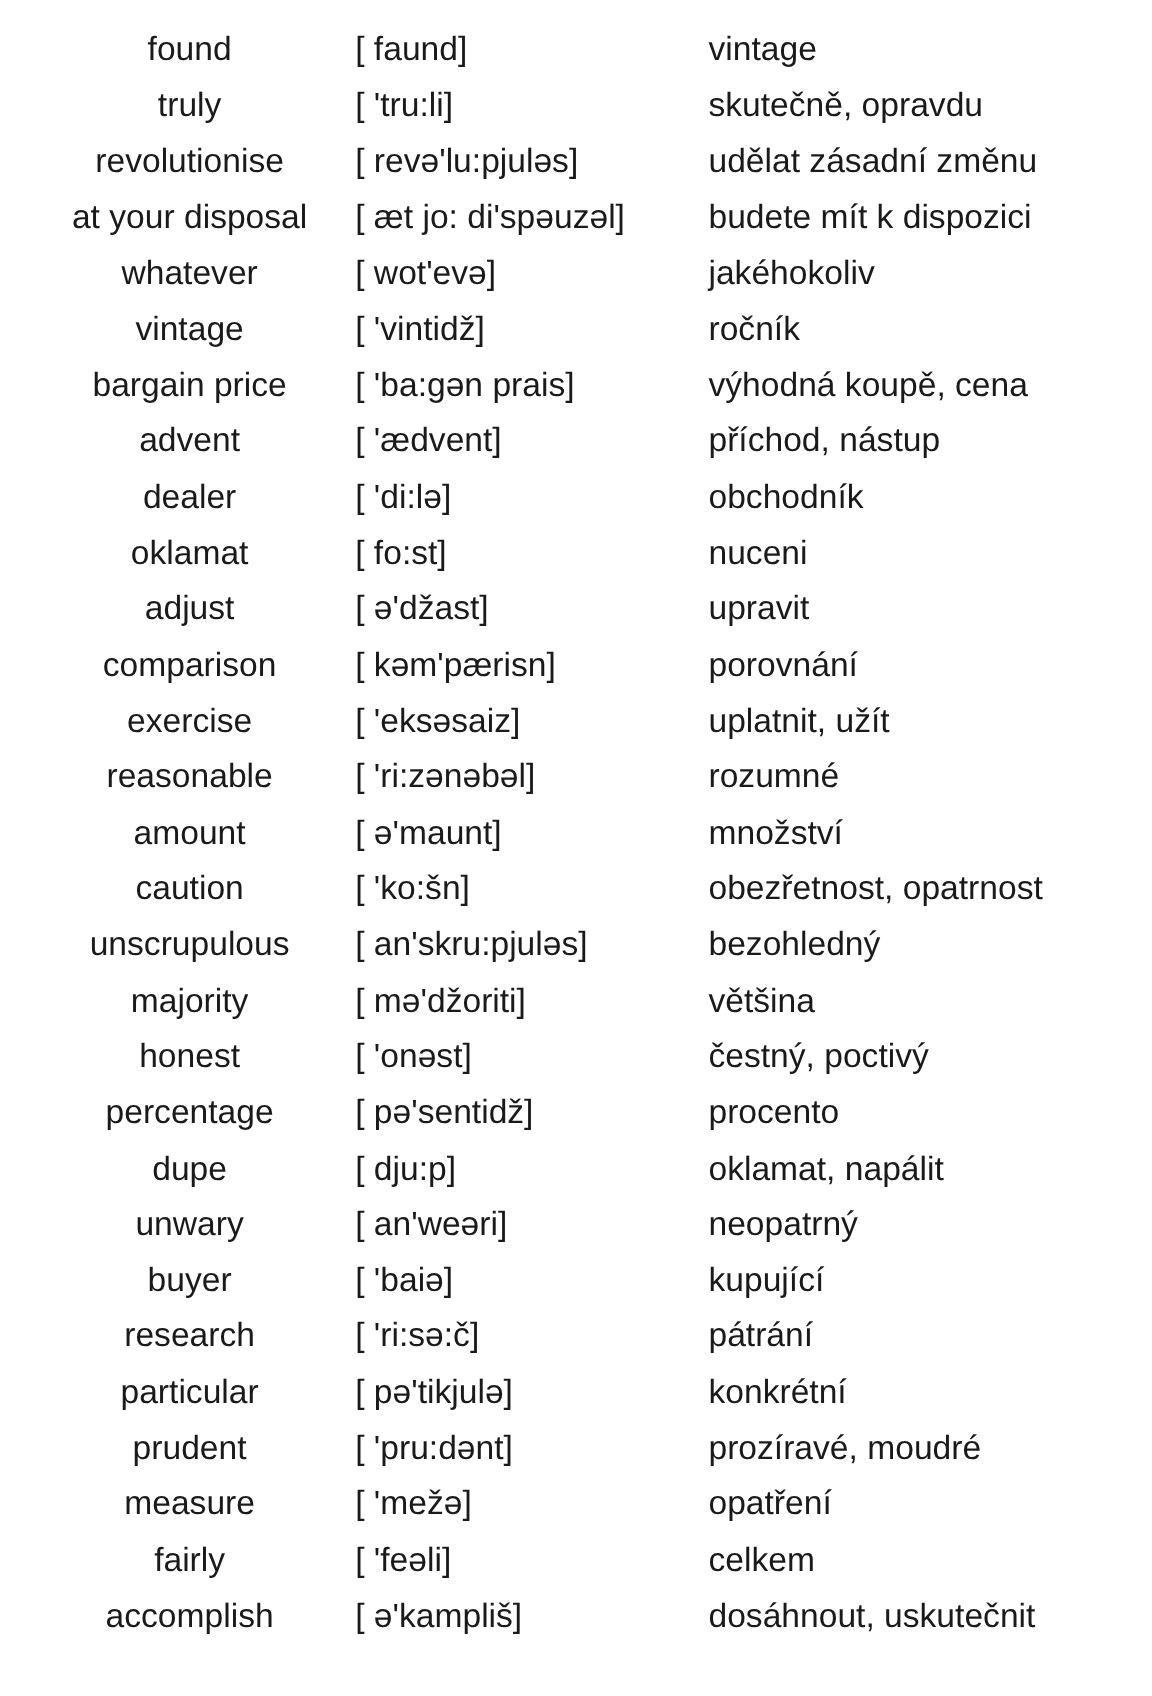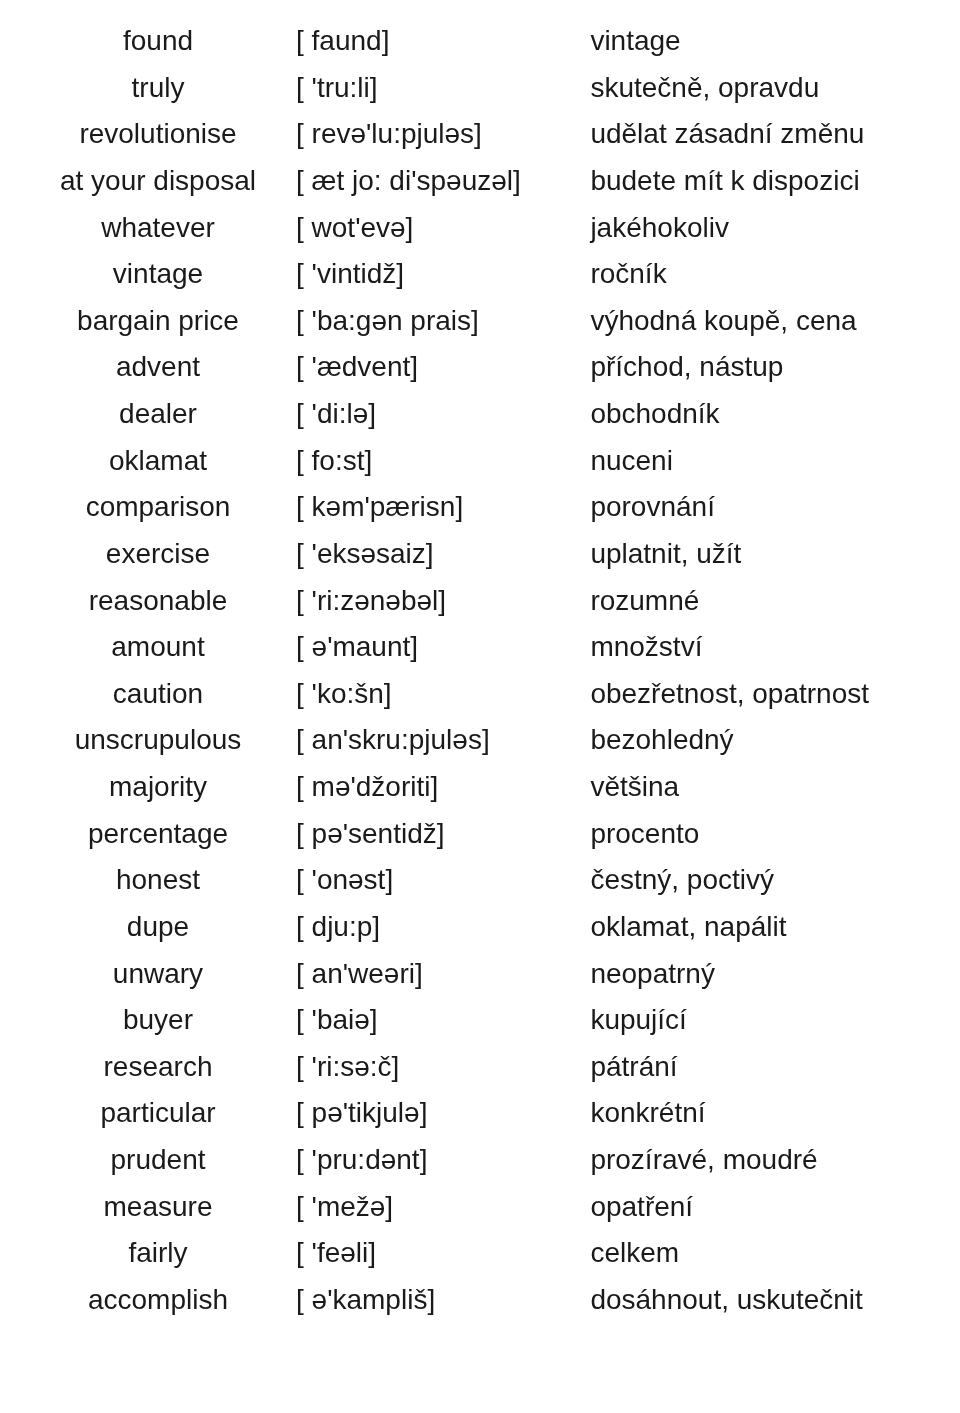--- a/index.html
+++ b/index.html
@@ -81,20 +81,25 @@
         <td class="col-word">dealer</td>
         <td class="col-phonetic">[ 'di:lə]</td>
         <td class="col-translation">obchodník</td>
       </tr>
       <tr>
         <td class="col-word">oklamat</td>
         <td class="col-phonetic">[ fo:st]</td>
         <td class="col-translation">nuceni</td>
       </tr>
       <tr>
+        <td class="col-word">adjust</td>
+        <td class="col-phonetic">[ ə'džast]</td>
+        <td class="col-translation">upravit</td>
+      </tr>
+      <tr>
         <td class="col-word">comparison</td>
         <td class="col-phonetic">[ kəm'pærisn]</td>
         <td class="col-translation">porovnání</td>
       </tr>
       <tr>
         <td class="col-word">exercise</td>
         <td class="col-phonetic">[ 'eksəsaiz]</td>
         <td class="col-translation">uplatnit, užít</td>
       </tr>
       <tr>
@@ -116,28 +121,28 @@
         <td class="col-word">unscrupulous</td>
         <td class="col-phonetic">[ an'skru:pjuləs]</td>
         <td class="col-translation">bezohledný</td>
       </tr>
       <tr>
         <td class="col-word">majority</td>
         <td class="col-phonetic">[ mə'džoriti]</td>
         <td class="col-translation">většina</td>
       </tr>
       <tr>
+        <td class="col-word">honest</td>
+        <td class="col-phonetic">[ 'onəst]</td>
+        <td class="col-translation">čestný, poctivý</td>
+      </tr>
+      <tr>
         <td class="col-word">percentage</td>
         <td class="col-phonetic">[ pə'sentidž]</td>
         <td class="col-translation">procento</td>
-      </tr>
-      <tr>
-        <td class="col-word">honest</td>
-        <td class="col-phonetic">[ 'onəst]</td>
-        <td class="col-translation">čestný, poctivý</td>
       </tr>
       <tr>
         <td class="col-word">dupe</td>
         <td class="col-phonetic">[ dju:p]</td>
         <td class="col-translation">oklamat, napálit</td>
       </tr>
       <tr>
         <td class="col-word">unwary</td>
         <td class="col-phonetic">[ an'weəri]</td>
         <td class="col-translation">neopatrný</td>

